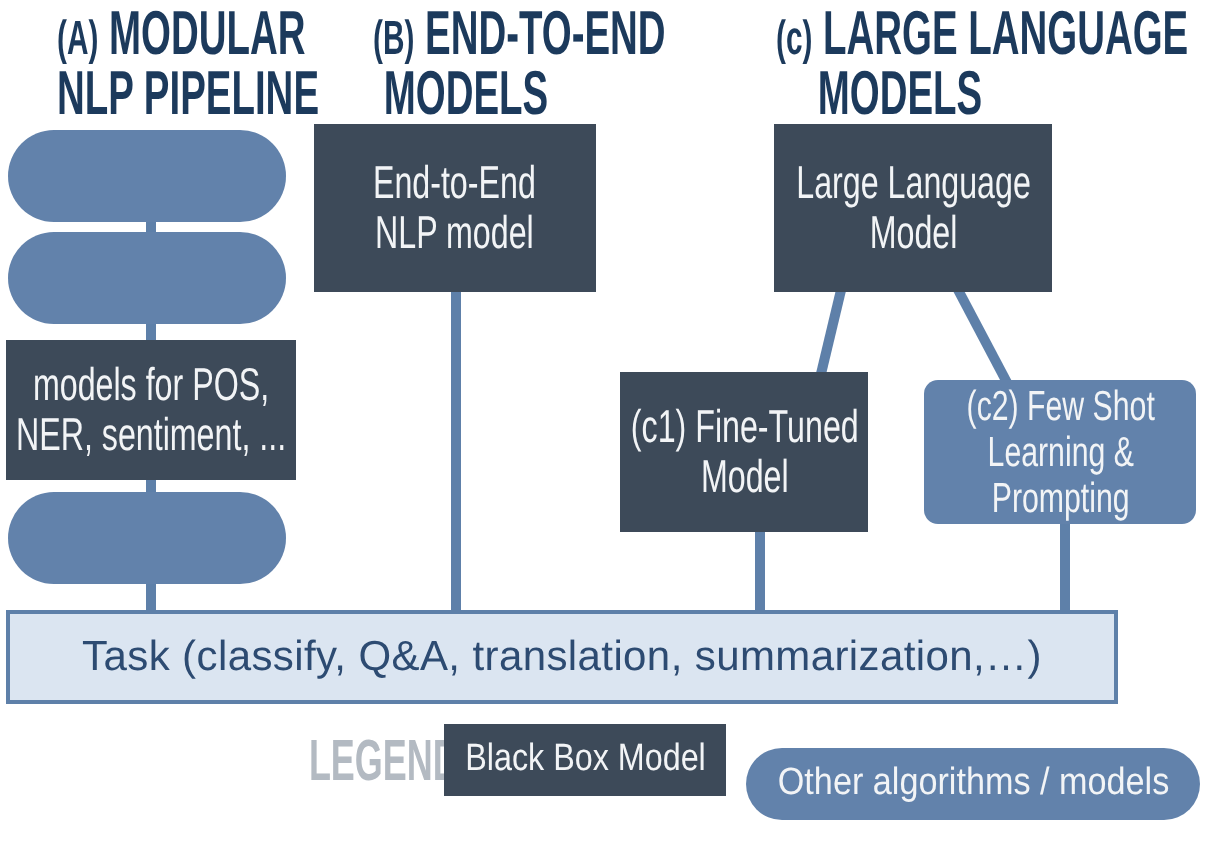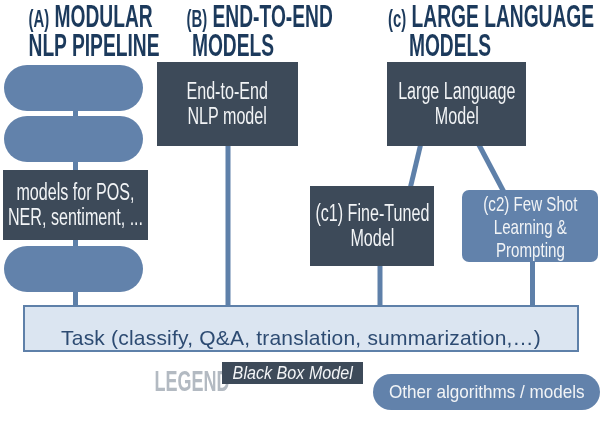--- a/index.html
+++ b/index.html
@@ -39,30 +39,30 @@
   .box-label{
     font-size:23px;line-height:25px;transform:scaleX(0.70);white-space:nowrap;
   }
   .box-label-sm{
     font-size:21px;line-height:23px;transform:scaleX(0.72);white-space:nowrap;
   }
   .taskbar{
     position:absolute;z-index:2;left:3px;top:305px;width:556px;height:47px;
     box-sizing:border-box;background:var(--task-fill);
     border:2px solid var(--connector);
-    display:flex;align-items:flex-end;justify-content:center;
-    font-size:21px;letter-spacing:0.2px;color:var(--task-text);margin-left:20px;
+    display:flex;align-items:center;justify-content:center;
+    font-size:21px;letter-spacing:0.2px;color:var(--task-text);
   }
   .legend-label{
     position:absolute;z-index:2;left:140px;top:364px;width:76px;text-align:center;
     font-size:29px;line-height:34px;font-weight:700;color:var(--legend-gray);
     transform:scaleX(0.62);transform-origin:50% 0;white-space:nowrap;
   }
   .legend-dark{
-    left:222px;top:362px;width:141px;height:22px;font-style:italic;
+    left:222px;top:362px;width:141px;height:36px;
   }
   .legend-pill{
     left:373px;top:362px;width:227px;height:36px;border-radius:18px;margin-top:12px;
   }
   .legend-box-label{font-size:19px;transform:scaleX(0.85);white-space:nowrap;}
   .legend-pill-label{font-size:19px;transform:scaleX(0.90);white-space:nowrap;}
 </style>
 </head>
 <body>
 

